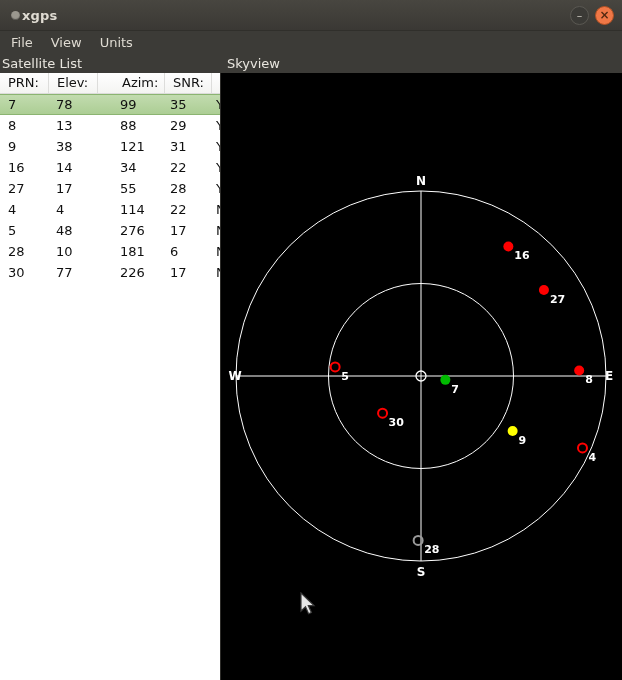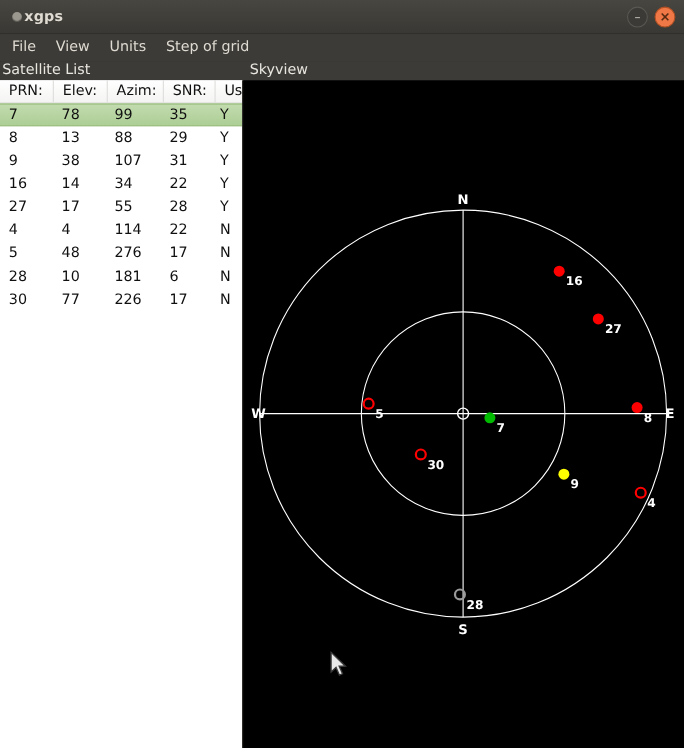--- a/index.html
+++ b/index.html
@@ -81,21 +81,21 @@
   }
   .trow { display: flex; height: 21px; background: #ffffff; }
   .trow.selected {
     background: linear-gradient(var(--sel-bg-top, #c3dcb0), var(--sel-bg-bottom, #abcd93));
     box-shadow: inset 0 1px 0 var(--sel-border, #8bb471), inset 0 -1px 0 var(--sel-border, #8bb471);
   }
   .tcell {
     font-size: 13px; color: #101010; line-height: 21px;
     padding-left: 8px; overflow: hidden; white-space: nowrap;
   }
-  .col0 { width: 40px; } .col1 { width: 40px; } .col2 { width: 42px; }
+  .col0 { width: 40px; } .col1 { width: 40px; } .col2 { width: 42px; margin-left: 16px; }
   .col3 { width: 38px; } .col4 { flex: 1; border-right: none; }
 
   .right-panel {
     flex: 1; position: relative;
     background: var(--skyview-bg, #000000);
     overflow: hidden;
   }
   .right-panel svg.skyplot { display: block; }
   .cursor { position: absolute; left: 78px; top: 519px; }
 </style>
@@ -114,21 +114,20 @@
       <div class="win-btn close">
         <span>×</span>
       </div>
     </div>
   </div>
 
   <div class="menubar">
     <span class="menu-item">File</span>
     <span class="menu-item">View</span>
     <span class="menu-item">Units</span>
-    <span class="menu-item">Step of grid</span>
   </div>
 
   <div class="panel-strip">
     <div class="strip-left">
       <div class="panel-label">Satellite List</div>
     </div>
     <div class="strip-right">
       <div class="panel-label">Skyview</div>
     </div>
   </div>
@@ -154,21 +153,21 @@
           <div class="trow">
             <div class="tcell col0">8</div>
             <div class="tcell col1">13</div>
             <div class="tcell col2">88</div>
             <div class="tcell col3">29</div>
             <div class="tcell col4">Y</div>
           </div>
           <div class="trow">
             <div class="tcell col0">9</div>
             <div class="tcell col1">38</div>
-            <div class="tcell col2">107</div>
+            <div class="tcell col2">121</div>
             <div class="tcell col3">31</div>
             <div class="tcell col4">Y</div>
           </div>
           <div class="trow">
             <div class="tcell col0">16</div>
             <div class="tcell col1">14</div>
             <div class="tcell col2">34</div>
             <div class="tcell col3">22</div>
             <div class="tcell col4">Y</div>
           </div>

